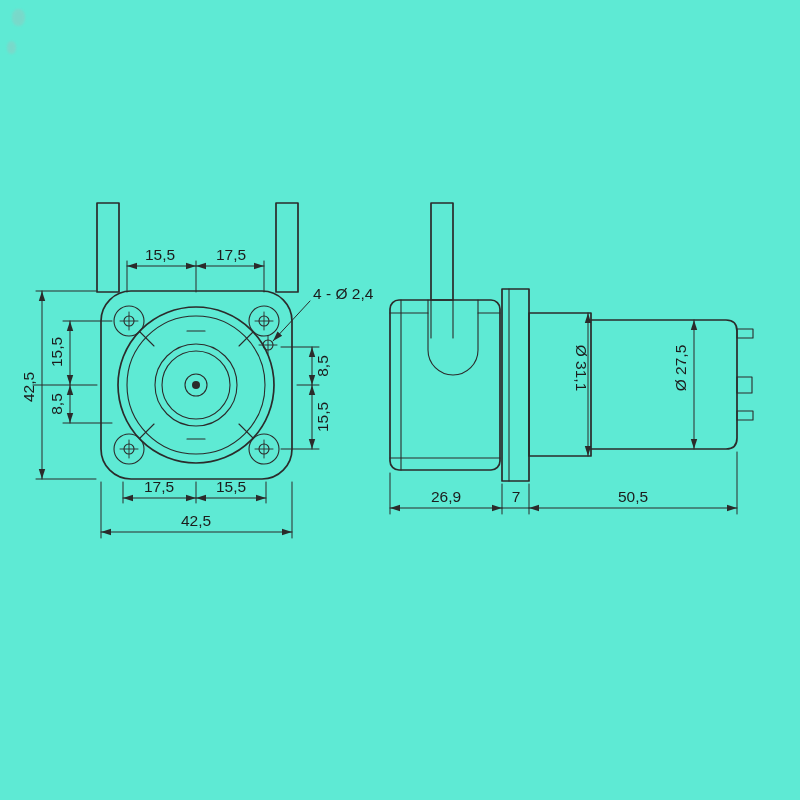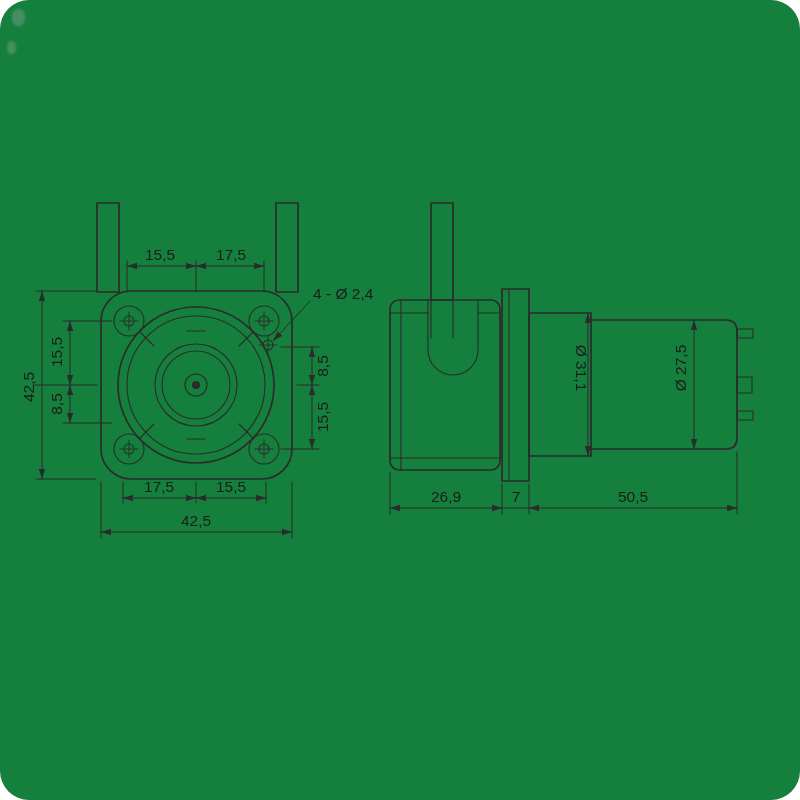--- a/index.html
+++ b/index.html
@@ -1,16 +1,16 @@
 <!DOCTYPE html>
 <html><head>
 <meta charset="utf-8">
 <style>
   html,body{margin:0;padding:0;width:800px;height:800px;background:#ffffff;overflow:hidden;}
-  .stage{position:relative;width:800px;height:800px;background:#15803d;border-radius:29px;}
+  .stage{position:relative;width:800px;height:800px;background:#5eead4;}
   svg{display:block;}
   .ol{fill:none;stroke:#2b2b2b;stroke-width:1.7;stroke-linejoin:round;stroke-linecap:round;}
   .in{fill:none;stroke:#2b2b2b;stroke-width:1.1;stroke-linejoin:round;stroke-linecap:round;}
   .dm{fill:none;stroke:#2b2b2b;stroke-width:1;stroke-linecap:round;}
   .xh{fill:none;stroke:#2b2b2b;stroke-width:0.9;stroke-linecap:round;}
   .dot{fill:#2b2b2b;stroke:none;}
   text{font-family:"Liberation Sans", sans-serif;font-size:15.5px;fill:#1c1c1c;}
   .mid{text-anchor:middle;}
   #arr path{fill:#2b2b2b;}
   .artifact{position:absolute;background:#b5b5b5;opacity:.3;border-radius:45%;filter:blur(1.2px);}

